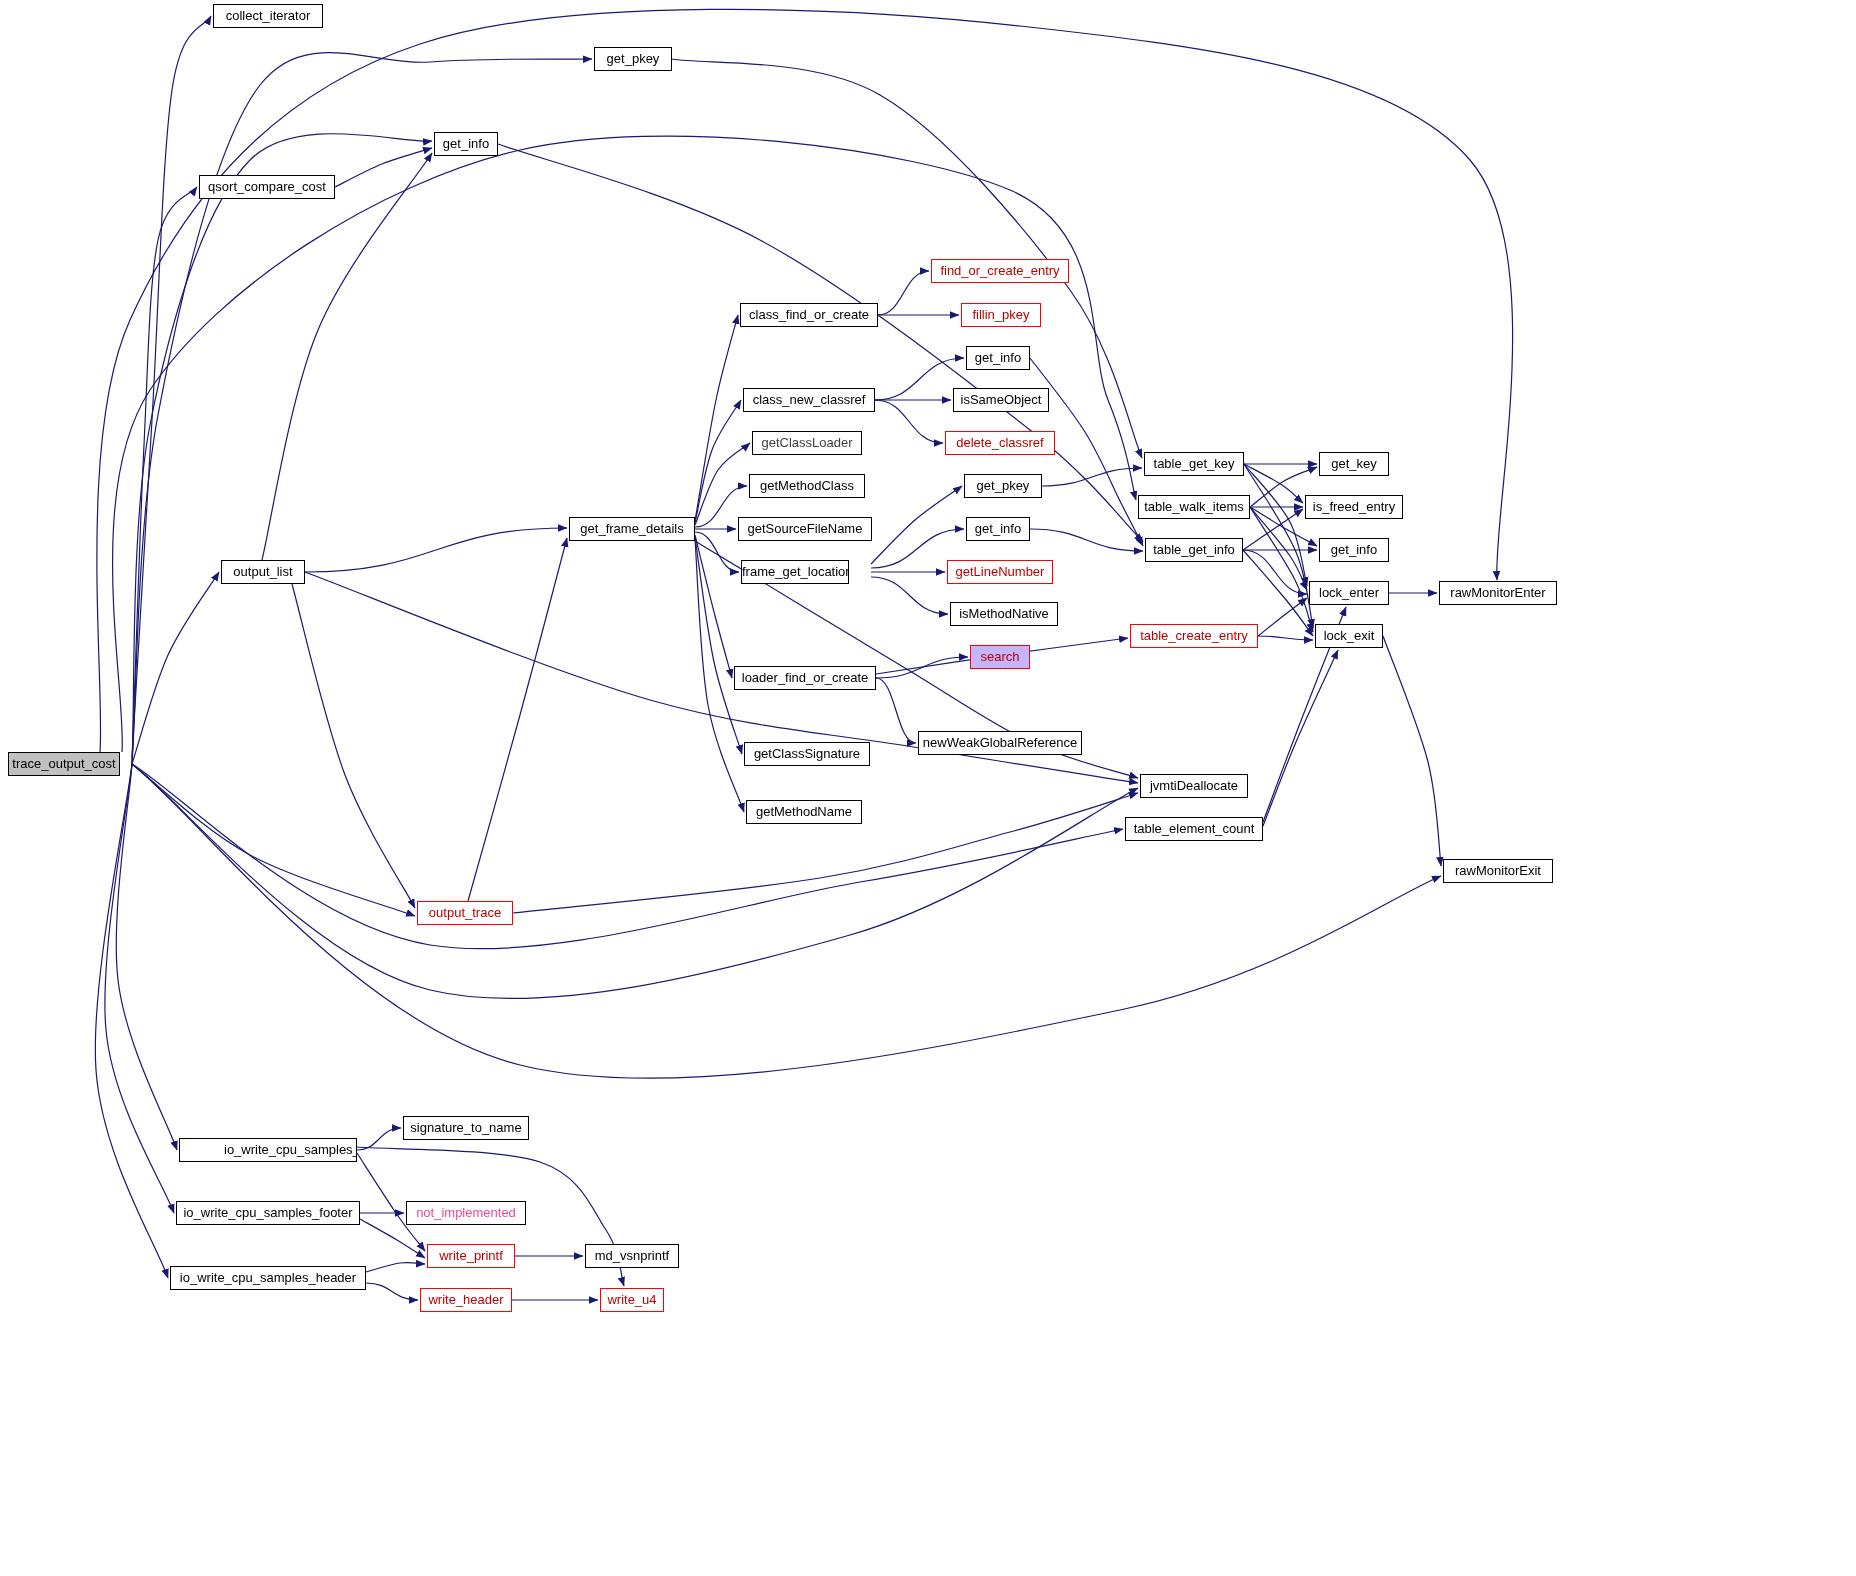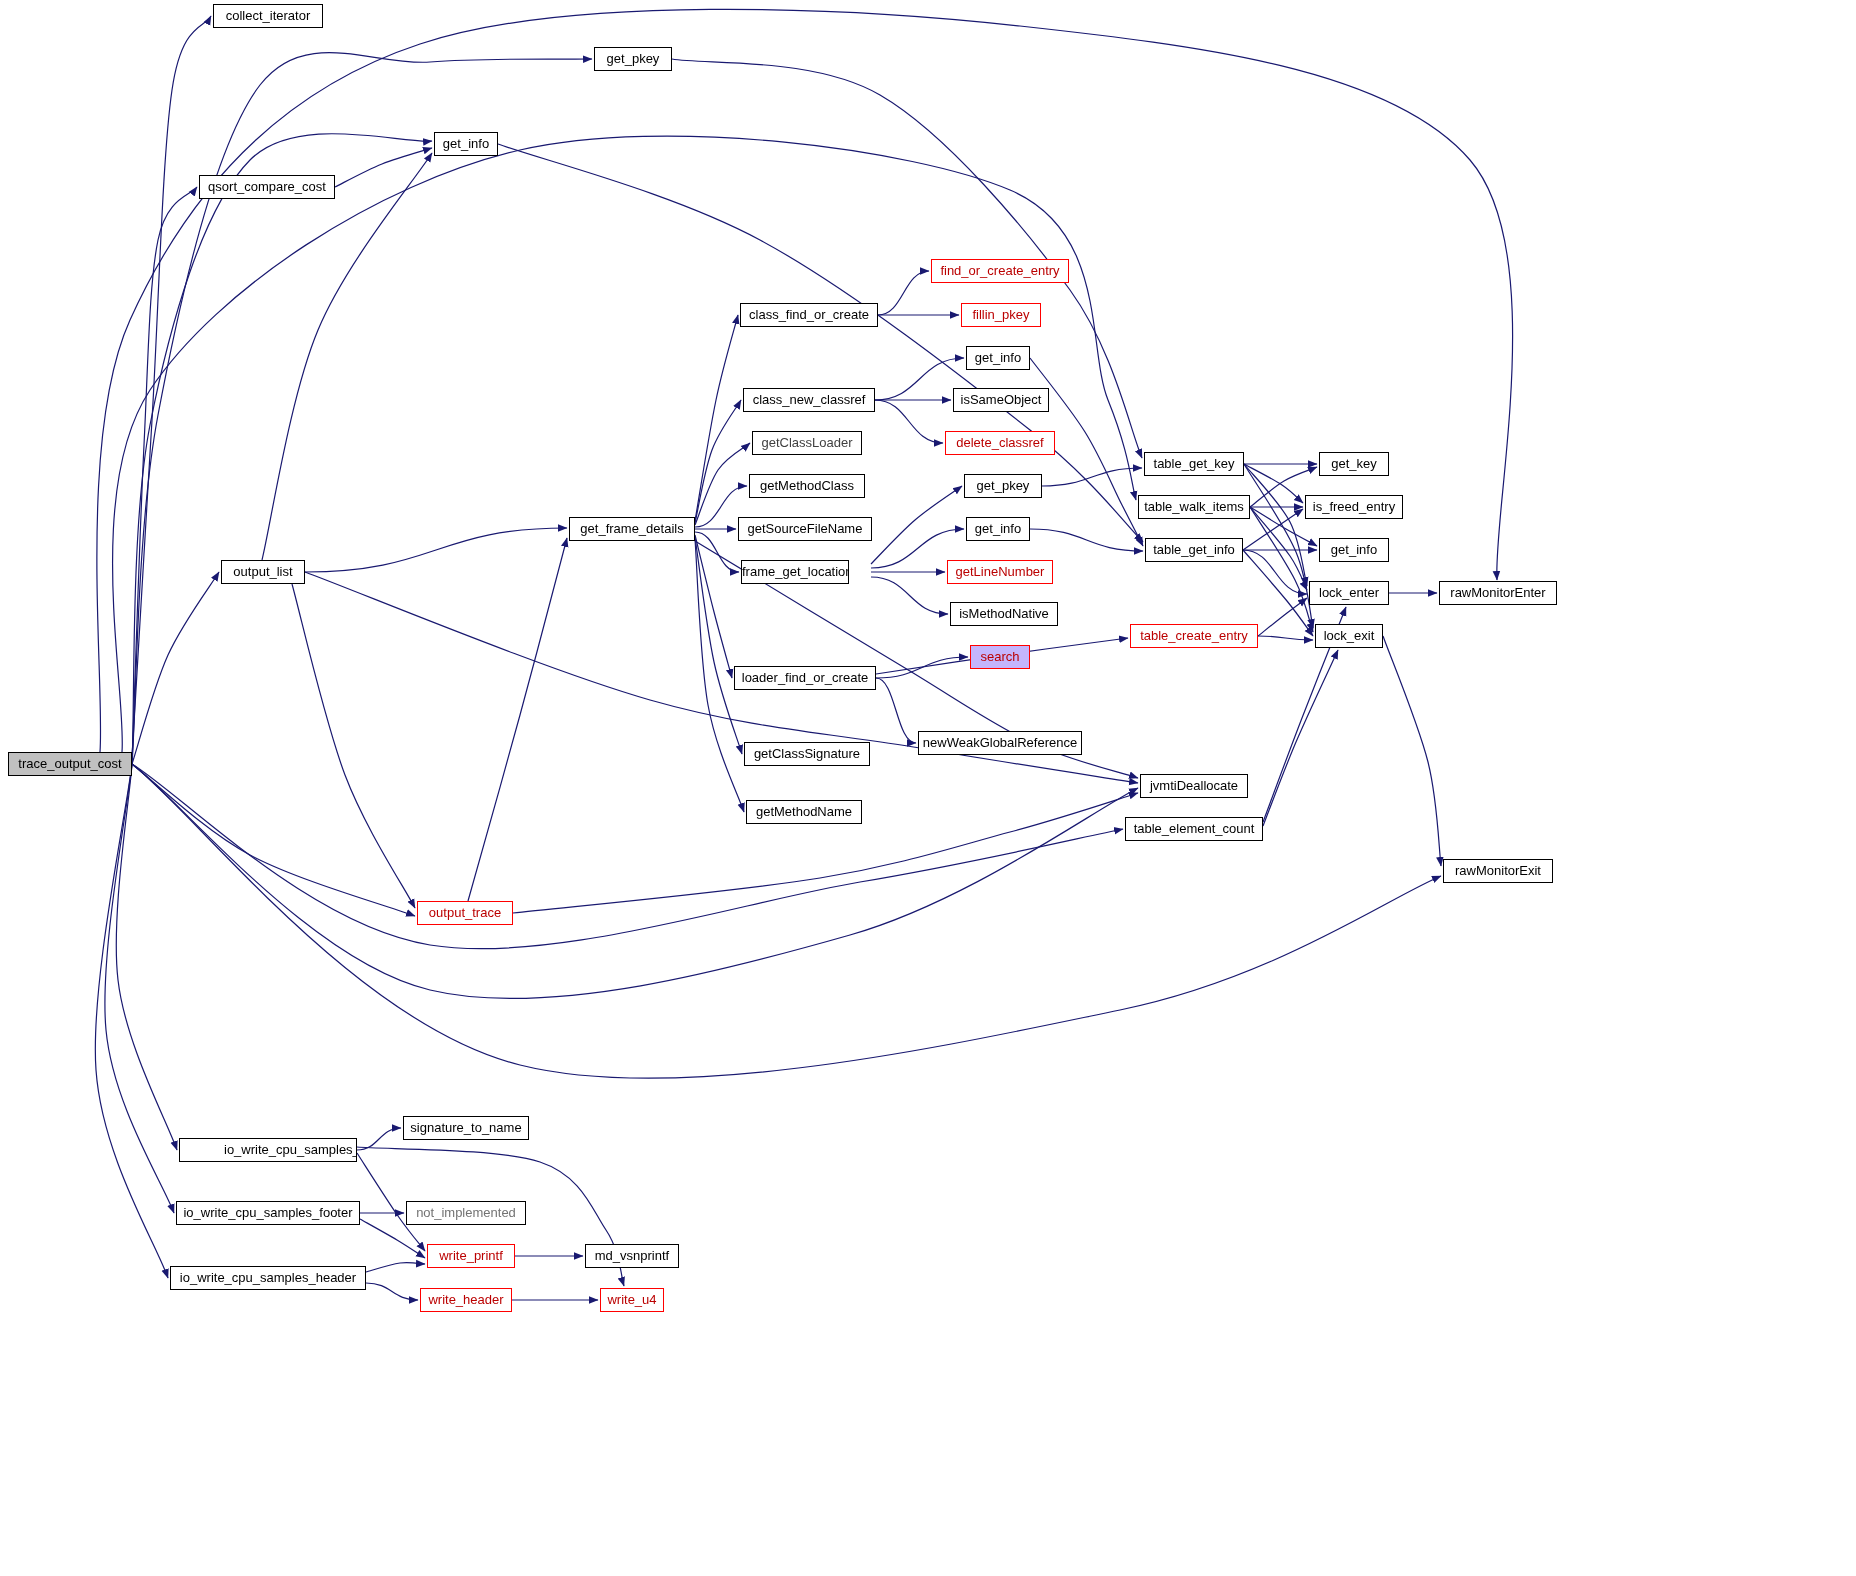--- a/index.html
+++ b/index.html
@@ -101,21 +101,21 @@
       <path d="M357,1153 C363.8333333333333,1163.5 386.6666666666667,1199.6666666666667 398,1216 C409.3333333333333,1232.3333333333333 420.5,1245.1666666666667 425,1251" class="edge" stroke="#191970" marker-end="url(#arrow)"></path>
       <path d="M357,1147 C387.5,1149.5 498.5,1148.1666666666667 540,1162 C581.5,1175.8333333333333 592,1209.3333333333333 606,1230 C620,1250.6666666666667 621,1276.6666666666667 624,1286" class="edge" stroke="#191970" marker-end="url(#arrow)"></path>
       <path d="M360,1213 C382,1213 382,1213 404,1213" class="edge" stroke="#191970" marker-end="url(#arrow)"></path>
       <path d="M360,1219 C366.1666666666667,1222.5 386.1666666666667,1233.5 397,1240 C407.8333333333333,1246.5 420.3333333333333,1255 425,1258" class="edge" stroke="#191970" marker-end="url(#arrow)"></path>
       <path d="M366,1272 C371.6666666666667,1270.5 390.1666666666667,1264.3333333333333 400,1263 C409.8333333333333,1261.6666666666667 420.8333333333333,1263.8333333333333 425,1264" class="edge" stroke="#191970" marker-end="url(#arrow)"></path>
       <path d="M366,1283 C392,1283 392,1300 418,1300" class="edge" stroke="#191970" marker-end="url(#arrow)"></path>
       <path d="M515,1256 C549,1256 549,1256 583,1256" class="edge" stroke="#191970" marker-end="url(#arrow)"></path>
       <path d="M512,1300 C555,1300 555,1300 598,1300" class="edge" stroke="#191970" marker-end="url(#arrow)"></path>
     </svg>
   <div id="nodes">
-      <div class="node" style="left: 8px; top: 752px; width: 124px; background: rgb(192, 192, 192); border-color: rgb(0, 0, 0); color: rgb(0, 0, 0);">trace_output_cost</div>
+      <div class="node" style="left: 8px; top: 752px; width: 112px; background: rgb(192, 192, 192); border-color: rgb(0, 0, 0); color: rgb(0, 0, 0);">trace_output_cost</div>
       <div class="node" style="left: 213px; top: 4px; width: 110px; background: rgb(255, 255, 255); border-color: rgb(0, 0, 0); color: rgb(0, 0, 0);">collect_iterator</div>
       <div class="node" style="left: 594px; top: 47px; width: 78px; background: rgb(255, 255, 255); border-color: rgb(0, 0, 0); color: rgb(0, 0, 0);">get_pkey</div>
       <div class="node" style="left: 434px; top: 132px; width: 64px; background: rgb(255, 255, 255); border-color: rgb(0, 0, 0); color: rgb(0, 0, 0);">get_info</div>
       <div class="node" style="left: 199px; top: 175px; width: 136px; background: rgb(255, 255, 255); border-color: rgb(0, 0, 0); color: rgb(0, 0, 0);">qsort_compare_cost</div>
       <div class="node" style="left: 931px; top: 259px; width: 138px; background: rgb(255, 255, 255); border-color: rgb(255, 0, 0); color: rgb(187, 0, 0);">find_or_create_entry</div>
       <div class="node" style="left: 740px; top: 303px; width: 138px; background: rgb(255, 255, 255); border-color: rgb(0, 0, 0); color: rgb(0, 0, 0);">class_find_or_create</div>
       <div class="node" style="left: 961px; top: 303px; width: 80px; background: rgb(255, 255, 255); border-color: rgb(255, 0, 0); color: rgb(187, 0, 0);">fillin_pkey</div>
       <div class="node" style="left: 966px; top: 346px; width: 64px; background: rgb(255, 255, 255); border-color: rgb(0, 0, 0); color: rgb(0, 0, 0);">get_info</div>
       <div class="node" style="left: 743px; top: 388px; width: 132px; background: rgb(255, 255, 255); border-color: rgb(0, 0, 0); color: rgb(0, 0, 0);">class_new_classref</div>
       <div class="node" style="left: 953px; top: 388px; width: 96px; background: rgb(255, 255, 255); border-color: rgb(0, 0, 0); color: rgb(0, 0, 0);">isSameObject</div>
@@ -145,20 +145,20 @@
       <div class="node" style="left: 918px; top: 731px; width: 164px; background: rgb(255, 255, 255); border-color: rgb(0, 0, 0); color: rgb(0, 0, 0);">newWeakGlobalReference</div>
       <div class="node" style="left: 744px; top: 742px; width: 126px; background: rgb(255, 255, 255); border-color: rgb(0, 0, 0); color: rgb(0, 0, 0);">getClassSignature</div>
       <div class="node" style="left: 1140px; top: 774px; width: 108px; background: rgb(255, 255, 255); border-color: rgb(0, 0, 0); color: rgb(0, 0, 0);">jvmtiDeallocate</div>
       <div class="node" style="left: 746px; top: 800px; width: 116px; background: rgb(255, 255, 255); border-color: rgb(0, 0, 0); color: rgb(0, 0, 0);">getMethodName</div>
       <div class="node" style="left: 1125px; top: 817px; width: 138px; background: rgb(255, 255, 255); border-color: rgb(0, 0, 0); color: rgb(0, 0, 0);">table_element_count</div>
       <div class="node" style="left: 1443px; top: 859px; width: 110px; background: rgb(255, 255, 255); border-color: rgb(0, 0, 0); color: rgb(0, 0, 0);">rawMonitorExit</div>
       <div class="node" style="left: 417px; top: 901px; width: 96px; background: rgb(255, 255, 255); border-color: rgb(255, 0, 0); color: rgb(187, 0, 0);">output_trace</div>
       <div class="node" style="left: 403px; top: 1116px; width: 126px; background: rgb(255, 255, 255); border-color: rgb(0, 0, 0); color: rgb(0, 0, 0);">signature_to_name</div>
       <div class="node" style="left: 179px; top: 1138px; width: 178px; background: rgb(255, 255, 255); border-color: rgb(0, 0, 0); color: rgb(0, 0, 0); padding-left: 44px;">io_write_cpu_samples_elem</div>
       <div class="node" style="left: 176px; top: 1201px; width: 184px; background: rgb(255, 255, 255); border-color: rgb(0, 0, 0); color: rgb(0, 0, 0);">io_write_cpu_samples_footer</div>
-      <div class="node" style="left: 406px; top: 1201px; width: 120px; background: rgb(255, 255, 255); border-color: rgb(0, 0, 0); color: #737373;">not_implemented</div>
+      <div class="node" style="left: 406px; top: 1201px; width: 120px; background: rgb(255, 255, 255); border-color: rgb(0, 0, 0); color: #ec4899;">not_implemented</div>
       <div class="node" style="left: 427px; top: 1244px; width: 88px; background: rgb(255, 255, 255); border-color: rgb(255, 0, 0); color: rgb(187, 0, 0);">write_printf</div>
       <div class="node" style="left: 585px; top: 1244px; width: 94px; background: rgb(255, 255, 255); border-color: rgb(0, 0, 0); color: rgb(0, 0, 0);">md_vsnprintf</div>
       <div class="node" style="left: 170px; top: 1266px; width: 196px; background: rgb(255, 255, 255); border-color: rgb(0, 0, 0); color: rgb(0, 0, 0);">io_write_cpu_samples_header</div>
       <div class="node" style="left: 420px; top: 1288px; width: 92px; background: rgb(255, 255, 255); border-color: rgb(255, 0, 0); color: rgb(187, 0, 0);">write_header</div>
       <div class="node" style="left: 600px; top: 1288px; width: 64px; background: rgb(255, 255, 255); border-color: rgb(255, 0, 0); color: rgb(187, 0, 0);">write_u4</div>
     </div>
 </div>
 
 </body></html>

